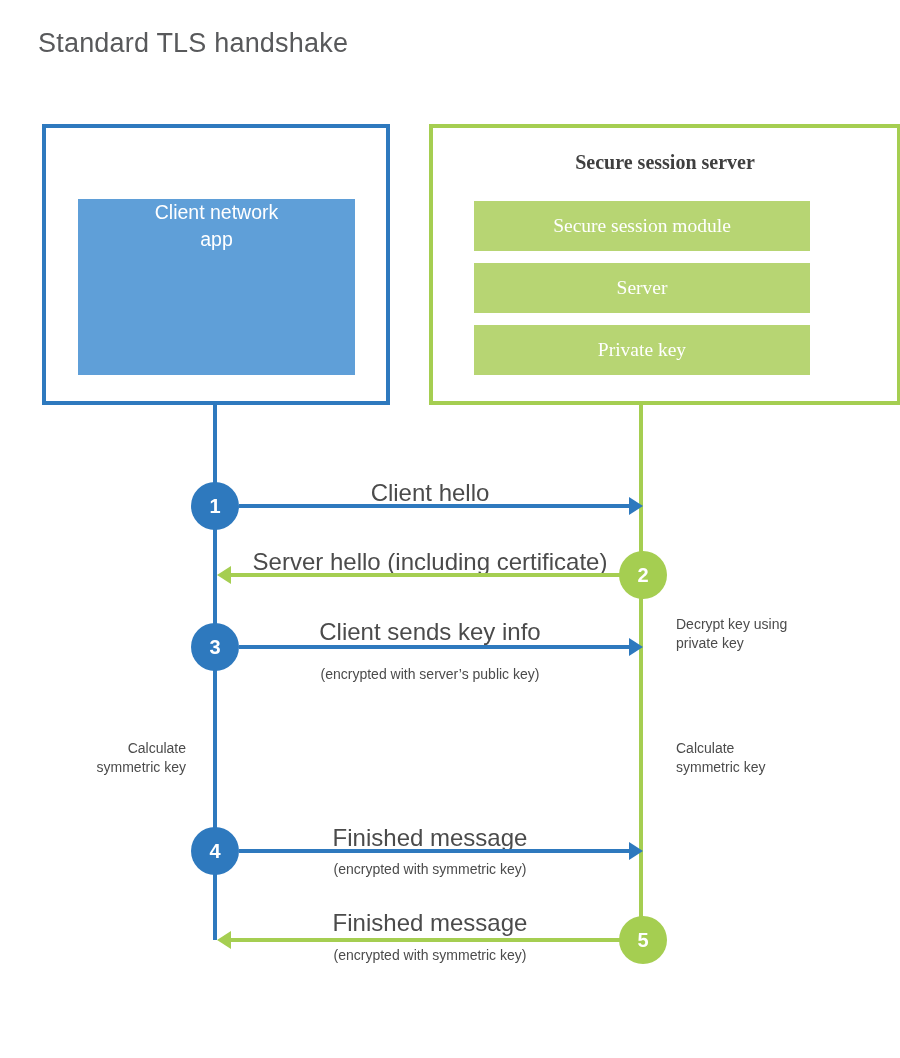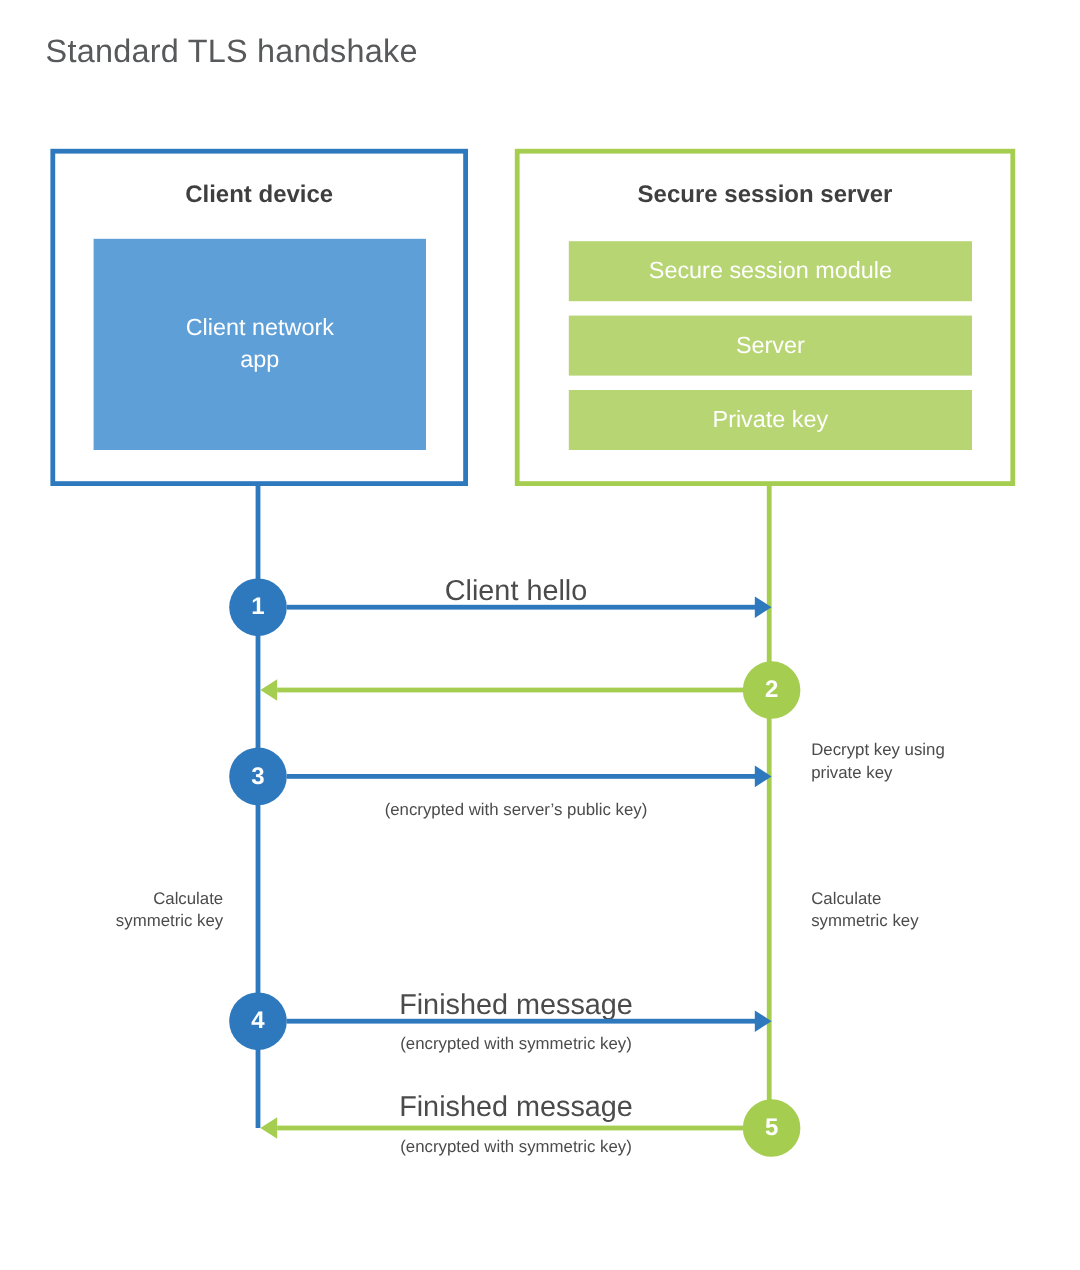--- a/index.html
+++ b/index.html
@@ -15,29 +15,29 @@
     position:relative;width:900px;height:1058px;background:#ffffff;overflow:hidden;
     font-family:"Liberation Sans","DejaVu Sans",sans-serif;
   }
   .page-title{
     position:absolute;left:38px;top:28px;margin:0;
     font-size:27px;font-weight:300;color:#58595b;letter-spacing:.2px;
   }
   
   .box{position:absolute;top:124px;height:281px;background:#fff;box-sizing:border-box;}
   .box.client{left:42px;width:348px;border:4px solid var(--blue);}
-  .box.server{left:429px;width:417px;border:4px solid var(--green);}
+  .box.server{left:429px;width:472px;border:4px solid var(--green);font-family:Liberation Serif, serif;}
   .box-title{
     position:absolute;top:23px;left:0;right:0;text-align:center;
     font-size:20px;font-weight:bold;color:var(--ink);
   }
   .client-module{
     position:absolute;left:32px;top:71px;width:277px;height:176px;
     background:var(--blue-fill);color:#fff;font-size:19.5px;line-height:27px;
-    display:flex;align-items:center;justify-content:center;text-align:center;
+    display:flex;justify-content:center;text-align:center;
   }
   .client-module span{display:block;max-width:160px;}
   .server-bar{
     position:absolute;left:41px;width:336px;height:50px;
     background:var(--green-fill);color:#fff;font-size:19.5px;line-height:50px;
     text-align:center;
   }
   .server-bar.b1{top:73px;} .server-bar.b2{top:135px;} .server-bar.b3{top:197px;}
   
   .vline{position:absolute;top:405px;width:4px;height:535px;}
@@ -67,45 +67,46 @@
   .note.right-aligned{text-align:right;}
 </style>
 </head>
 <body>
 
 <div class="canvas">
 
   <h1 class="page-title">Standard TLS handshake</h1>
 
   <div class="box client">
-    <div class="box-title">Client device</div>
     <div class="client-module">
       <span>Client network app</span>
     </div>
   </div>
 
   <div class="box server">
     <div class="box-title">Secure session server</div>
     <div class="server-bar b1">Secure session module</div>
     <div class="server-bar b2">Server</div>
     <div class="server-bar b3">Private key</div>
   </div>
 
   <div class="vline blue"></div>
   <div class="vline green"></div>
 
   <div class="msg" style="top:479px">Client hello</div>
   <div class="hline blue" style="left:239px;top:504px;width:392px"></div>
   <div class="head right" style="left:629px;top:497px"></div>
   <div class="step-circle blue c1">1</div>
 
+  <div class="msg" style="top:548px">Server hello (including certificate)</div>
   <div class="hline green" style="left:231px;top:573px;width:390px"></div>
   <div class="head left" style="left:217px;top:566px"></div>
   <div class="step-circle green c2">2</div>
 
+  <div class="msg" style="top:618px">Client sends key info</div>
   <div class="hline blue" style="left:239px;top:645px;width:392px"></div>
   <div class="head right" style="left:629px;top:638px"></div>
   <div class="msg-sub" style="top:666px">(encrypted with server’s public key)</div>
   <div class="step-circle blue c3">3</div>
 
   <div class="note" style="left:676px;top:615px">
     <div>Decrypt key using</div>
     <div>private key</div>
   </div>
 

